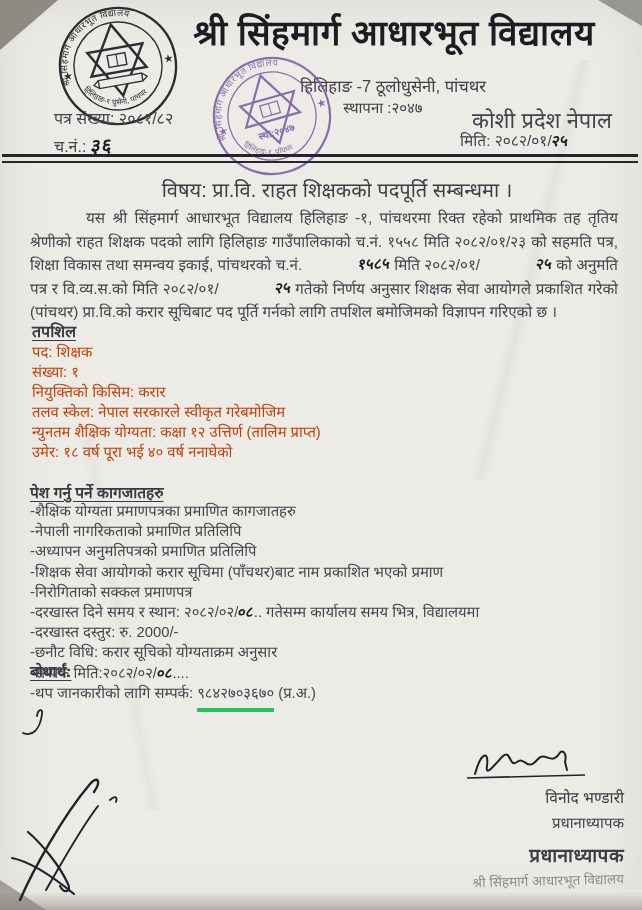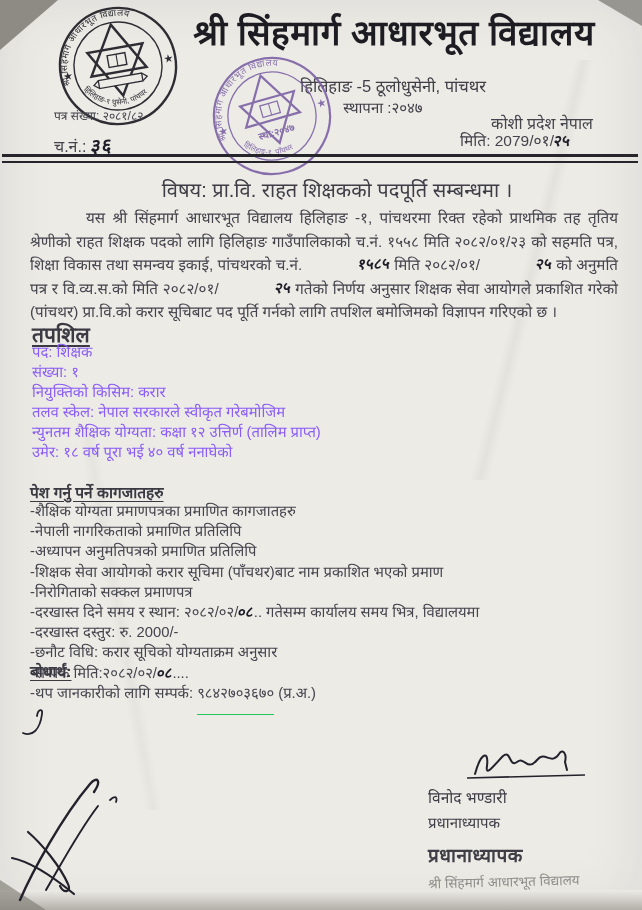--- a/index.html
+++ b/index.html
@@ -18,49 +18,49 @@
   .corner-bl{position:absolute;left:0;bottom:0;width:46px;height:30px;background:#7e7c75;clip-path:polygon(0 0,0 100%,100% 100%);opacity:.65;}
   .crease{position:absolute;top:60px;right:0;width:220px;height:420px;background:linear-gradient(104deg,transparent 47%,rgba(60,55,45,.05) 50%,transparent 53%);pointer-events:none;}
   .crease2{position:absolute;top:430px;left:0;width:240px;height:380px;background:linear-gradient(80deg,transparent 47%,rgba(60,55,45,.04) 50%,transparent 53%);pointer-events:none;}
 
   
   .logo{position:absolute;left:56px;top:2px;width:124px;height:128px;transform:rotate(-10deg);}
   .title{position:absolute;left:148px;top:8px;width:492px;text-align:center;
          font-size:35px;font-weight:bold;color:#1d1c22;letter-spacing:.5px;}
   .addr{position:absolute;left:238px;top:74px;width:310px;text-align:center;font-size:16.5px;color:#3f3e47;}
   .estab{position:absolute;left:228px;top:97px;width:310px;text-align:center;font-size:15px;color:#3f3e47;}
-  .meta-left1{position:absolute;left:54px;top:107px;font-size:12px;}
+  .meta-left1{position:absolute;left:54px;top:107px;font-size:16px;}
   .meta-left2{position:absolute;left:54px;top:132px;font-size:16px;}
-  .meta-right1{position:absolute;left:452px;top:104px;width:180px;text-align:center;font-size:16px;margin-top:8px;}
+  .meta-right1{position:absolute;left:452px;top:104px;width:180px;text-align:center;font-size:22px;}
   .meta-right2{position:absolute;left:446px;top:129px;width:190px;text-align:left;font-size:15.5px;padding-left:14px;}
   .stamp-center{position:absolute;left:210px;top:54px;width:124px;height:124px;transform:rotate(-16deg);opacity:.88;}
   .rule-a{position:absolute;left:2px;top:154px;width:636px;height:3px;background:#26252c;}
   .rule-b{position:absolute;left:2px;top:161px;width:636px;height:2px;background:#26252c;}
 
   
   .hw{display:inline-block;font-weight:700;color:#1d1c27;transform:skewX(-10deg) rotate(-2deg);}
   .hw-big{font-size:19px;letter-spacing:1px;}
 
   
   .subject{position:absolute;left:16px;top:176px;width:100%;text-align:center;font-size:20px;color:#3e3d46;}
   .bodytext{position:absolute;left:30px;top:206px;width:588px;font-size:15.2px;line-height:23.5px;
             text-align:justify;text-indent:56px;color:#45444d;}
   .h-underline{font-weight:bold;text-decoration:underline;text-underline-offset:3px;color:#3b3a43;}
-  .sec-details-h{position:absolute;left:32px;top:320px;font-size:21px;}
-  .details-list{position:absolute;left:32px;top:342px;font-size:14.8px;line-height:20px;color:#8b5cf6;}
+  .sec-details-h{position:absolute;left:32px;top:320px;font-size:16px;}
+  .details-list{position:absolute;left:32px;top:342px;font-size:14.8px;line-height:20px;color:#c2410c;}
   .sec-docs-h{position:absolute;left:30px;top:481px;font-size:15.5px;}
   .docs-list{position:absolute;left:30px;top:501px;font-size:14.8px;line-height:20.2px;color:#45444d;}
-  .phone-u{border-bottom:1px solid #22c55e;padding-bottom:13px;}
+  .phone-u{border-bottom:4px solid #22c55e;padding-bottom:7px;}
   .sec-cc-h{position:absolute;left:30px;top:660px;font-size:15.5px;}
   .cc-list{position:absolute;left:44px;top:719px;font-size:14.8px;line-height:21.5px;color:#45444d;}
   .tick{position:absolute;left:20px;top:706px;width:46px;height:34px;}
 
   
   .scribble-left{position:absolute;left:2px;top:762px;width:160px;height:146px;}
-  .sig-block{position:absolute;left:428px;top:744px;width:196px;text-align:left;}
+  .sig-block{position:absolute;left:428px;top:744px;width:196px;text-align:right;}
   .sig-squiggle{width:130px;height:40px;display:block;margin:0 auto;}
   .sig-name{font-size:15.5px;color:#3e3d46;margin-top:2px;}
   .sig-title{font-size:15px;color:#3e3d46;margin-top:4px;}
   .stamp-title{font-size:19px;font-weight:bold;color:#3f3e45;letter-spacing:.5px;margin-top:10px;}
   .stamp-school{font-size:13.5px;color:#8f8d8a;margin-top:4px;transform:rotate(-1.5deg);}
 </style>
 </head>
 <body>
 
 <div class="page">
@@ -88,31 +88,31 @@
     <text x="113" y="67" text-anchor="middle" font-size="11" fill="#2e2d33">★</text>
     <text font-size="9" fill="#2e2d33" letter-spacing="0.5">
       <textPath href="#lgTop" startOffset="4%">श्री सिंहमार्ग आधारभूत विद्यालय</textPath>
     </text>
     <text font-size="7.5" fill="#2e2d33">
       <textPath href="#lgBot" startOffset="4%">हिलिहाङ-१ धुसेनी, पांचथर</textPath>
     </text>
   </svg>
 
   <div class="title">श्री सिंहमार्ग आधारभूत विद्यालय</div>
-  <div class="addr">हिलिहाङ -5 ठूलोधुसेनी, पांचथर</div>
+  <div class="addr">हिलिहाङ -7 ठूलोधुसेनी, पांचथर</div>
   <div class="estab">स्थापना :२०४७</div>
 
   <div class="meta-left1">पत्र संख्या: २०८१/८२</div>
   <div class="meta-left2">
     <span>च.नं.:</span>
     <span class="hw hw-big">३६</span>
   </div>
   <div class="meta-right1">कोशी प्रदेश नेपाल</div>
   <div class="meta-right2">
-    <span>मिति: 2079/०१/</span><span class="hw">२५</span>
+    <span>मिति: २०८२/०१/</span><span class="hw">२५</span>
   </div>
 
   <svg class="stamp-center" viewBox="0 0 124 124">
     <defs>
       <path id="stTop" d="M 14 80 A 51 51 0 1 1 110 80" fill="none"></path>
       <path id="stBot" d="M 22 76 A 45 45 0 0 0 102 76" fill="none"></path>
     </defs>
     <circle cx="62" cy="62" r="58" fill="none" stroke="#7a5fa3" stroke-width="2.2"></circle>
     <circle cx="62" cy="62" r="44" fill="none" stroke="#7a5fa3" stroke-width="1.3"></circle>
     <polygon points="62,20 90,66 34,66" fill="none" stroke="#7a5fa3" stroke-width="2.2"></polygon>

